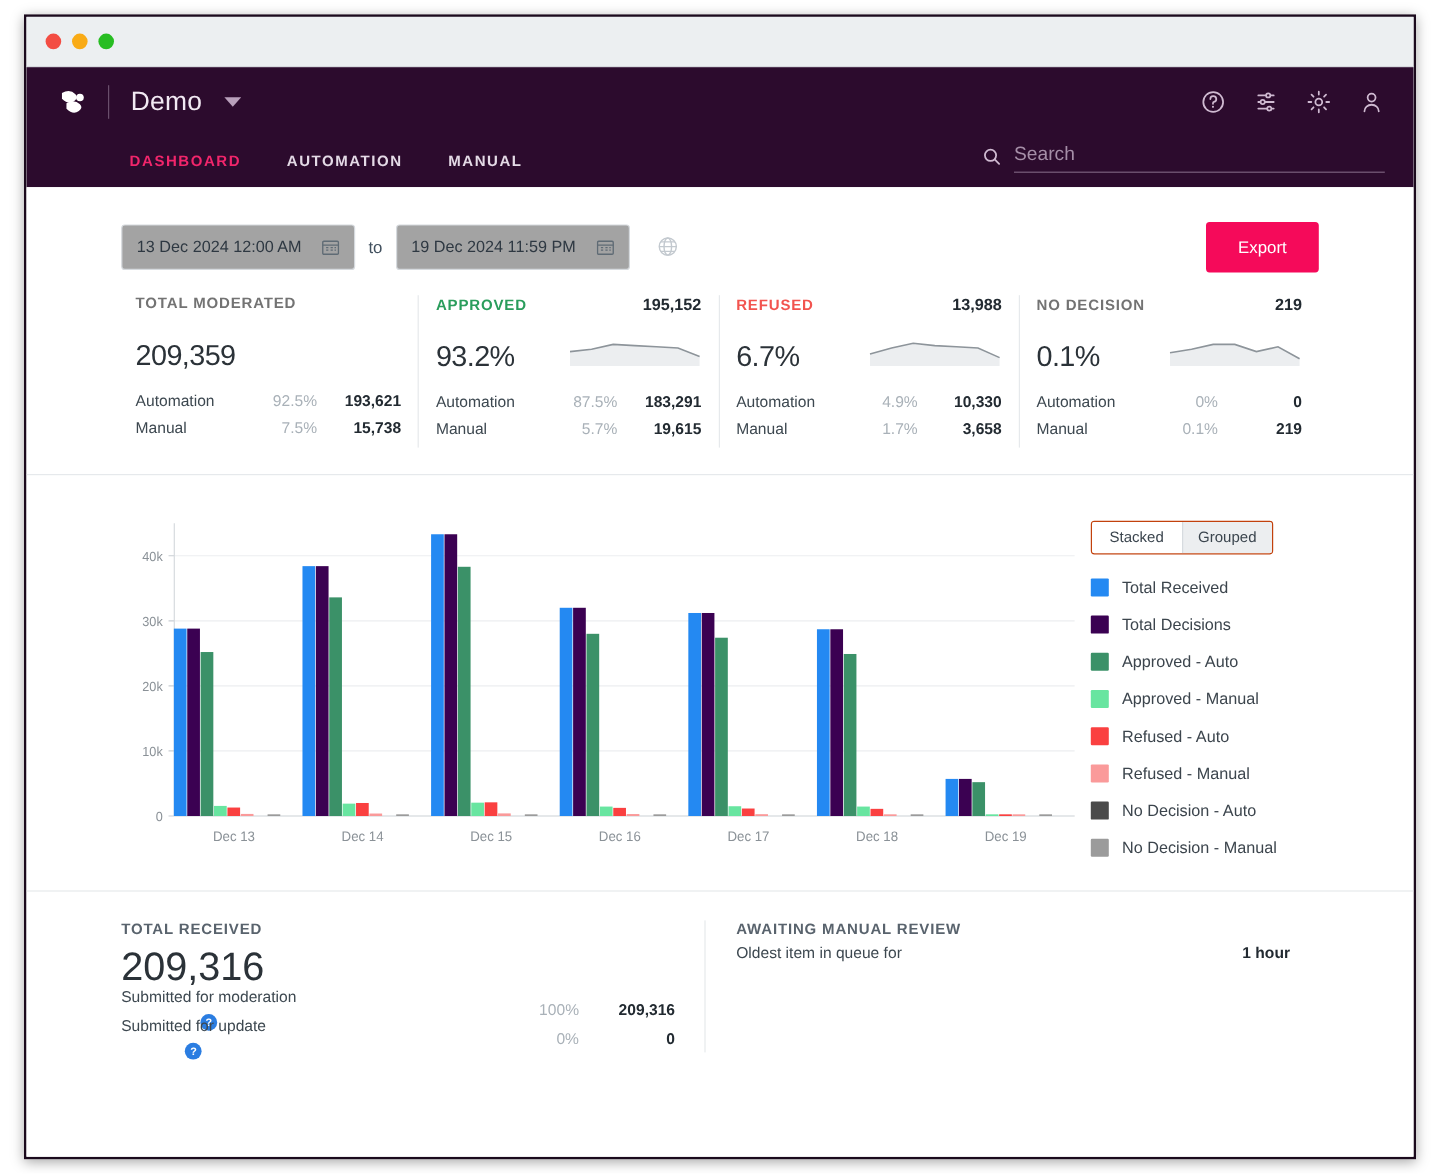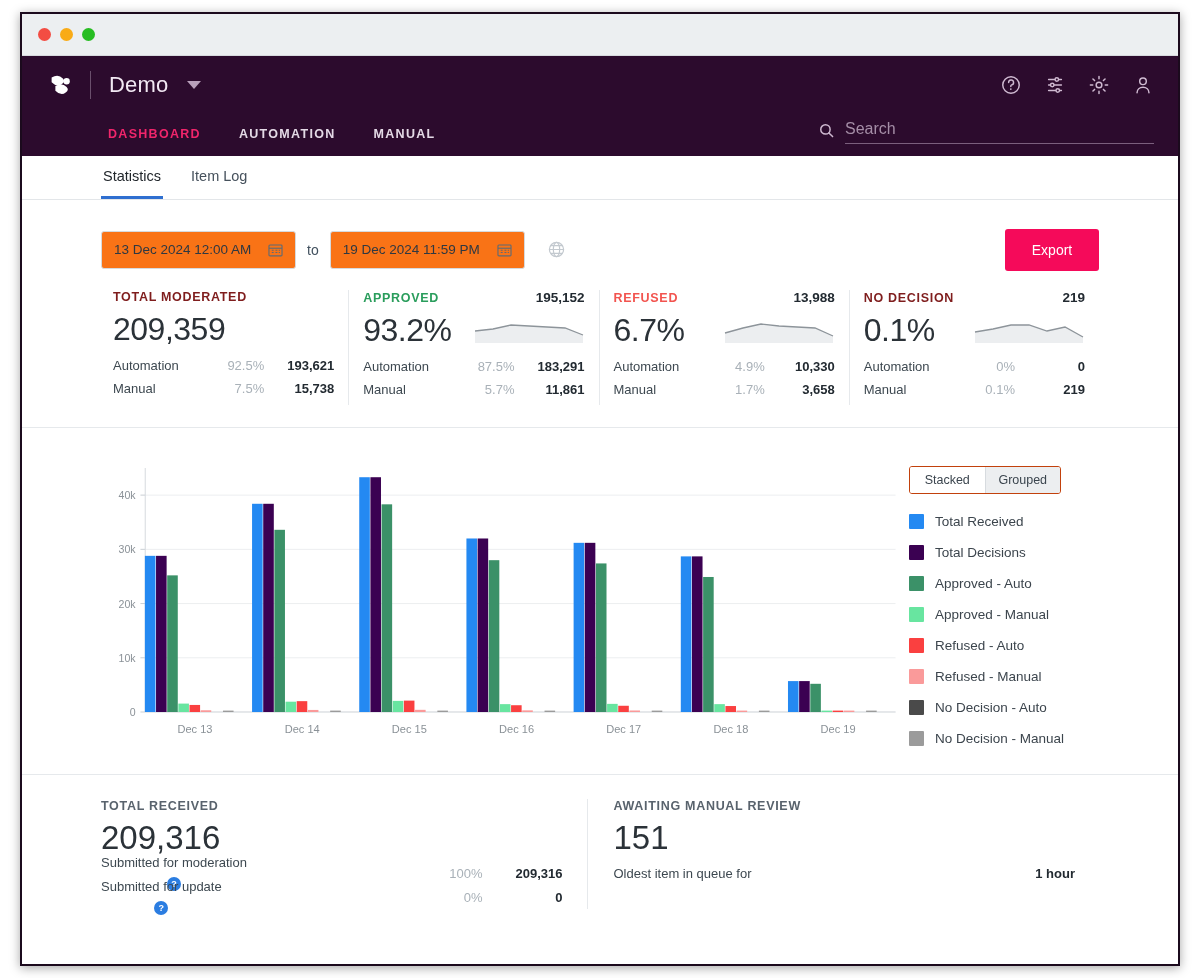--- a/index.html
+++ b/index.html
@@ -108,21 +108,21 @@
   .body { flex: 1; background: #fff; overflow: hidden; position: relative; }
 
   .toolbar {
     display: flex; align-items: center;
     padding: 23px 79px 0 79px; height: 76px;
   }
   .datefield {
     height: 38px; border: 1px solid #d6dade; border-radius: 3px;
     display: flex; align-items: center; padding: 0 12px;
     min-width: 195px; justify-content: space-between; gap: 12px;
-    background: #f97316; cursor: pointer;
+    background: #a3a3a3; cursor: pointer;
   }
   .datefield .dtext { font-size: 13.5px; color: #2e3842; }
   .cal-ic { width: 15px; height: 14px; flex: none; }
   .to-label { margin: 0 11px; font-size: 14px; color: #41505e; }
   .globe-ic { margin-left: 22px; width: 19px; height: 19px; cursor: pointer; }
   .export-btn {
     margin-left: auto; background: #f50a5a; color: #fff;
     border: none; border-radius: 3px;
     height: 42px; width: 94px; font-size: 14px; cursor: pointer;
     font-family: "Liberation Sans", sans-serif;
@@ -132,29 +132,30 @@
   .kpirow {
     display: flex; padding: 0 79px; margin-top: 14px;
     border-bottom: 1px solid #e6e9ec; padding-bottom: 22px;
   }
   .kpicard { flex: 1; padding: 0 14px; position: relative; }
   .kpicard + .kpicard { border-left: 1px solid #e6e9ec; }
   .kpicard:first-child { padding-left: 12px; }
   .kpi-head { display: flex; align-items: baseline; justify-content: space-between; }
   .kpi-title {
     font-size: 12.5px; font-weight: bold; letter-spacing: .7px;
-    color: #7f1d1d; text-transform: uppercase;
+    color: #737373; text-transform: uppercase;
   }
   .kpi-title.green { color: #2a9d5c; }
   .kpi-title.red { color: #f2544f; }
   .kpi-total { font-size: 13.5px; font-weight: bold; color: #222a31; }
   .kpi-main { display: flex; align-items: center; justify-content: space-between; margin-top: 2px; }
   .kpi-big {
-    font-size: 32px; color: #2b3238; font-weight: normal; letter-spacing: -.5px;
+    font-size: 24px; color: #2b3238; font-weight: normal; letter-spacing: -.5px;
     line-height: 46px;
+    margin-top: 12px;
   }
   .spark { width: 112px; height: 34px; flex: none; }
   .kpi-rows { margin-top: 6px; }
   .kpi-line {
     display: flex; align-items: baseline; font-size: 13px;
     color: #3d4850; height: 23px;
   }
   .kpi-line .lbl { flex: 1; }
   .kpi-line .pct { color: #a9b1b8; margin-right: 16px; }
   .kpi-line .val { font-weight: bold; color: #222a31; min-width: 54px; text-align: right; }
@@ -270,24 +271,20 @@
         <svg width="17" height="17" viewBox="0 0 24 24" fill="none" stroke="#cfbad1" stroke-width="2.1" style="margin-bottom:5px">
           <circle cx="10.5" cy="10.5" r="6.6"></circle>
             <path d="M15.4 15.4L20.6 20.6" stroke-linecap="round"></path>
         </svg>
         <div class="search-underline">
           <input placeholder="Search" style="">
         </div>
       </div>
     </div>
 
-    <div class="tabstrip">
-      <div class="tab active">Statistics</div>
-      <div class="tab">Item Log</div>
-    </div>
 
     <div class="body">
 
       <div class="toolbar">
         <div class="datefield">
           <span class="dtext">13 Dec 2024 12:00 AM</span>
           <svg class="cal-ic" viewBox="0 0 16 15" fill="none" stroke="#5f6b75" stroke-width="1.2">
             <rect x="1" y="2.2" width="14" height="11.6" rx="1"></rect>
             <path d="M1 5.6h14"></path>
               <path d="M4 7.8h2M8 7.8h2M11.5 7.8h1.3M4 10.2h2M8 10.2h2M11.5 10.2h1.3" stroke-width="1.1"></path>
@@ -348,21 +345,21 @@
           </div>
           <div class="kpi-rows">
             <div class="kpi-line">
               <span class="lbl">Automation</span>
               <span class="pct">87.5%</span>
               <span class="val">183,291</span>
             </div>
             <div class="kpi-line">
               <span class="lbl">Manual</span>
               <span class="pct">5.7%</span>
-              <span class="val">11,861</span>
+              <span class="val">19,615</span>
             </div>
           </div>
         </div>
 
         <div class="kpicard">
           <div class="kpi-head">
             <div class="kpi-title red">REFUSED</div>
             <div class="kpi-total">13,988</div>
           </div>
           <div class="kpi-main">
@@ -552,21 +549,20 @@
               <span class="help-bubble">?</span>
             </span>
             <span class="spacer"></span>
             <span class="pct">0%</span>
             <span class="val">0</span>
           </div>
         </div>
 
         <div class="bpanel">
           <div class="b-title">AWAITING MANUAL REVIEW</div>
-          <div class="b-big">151</div>
           <div class="b-line">
             <span class="lbl">
               <span>Oldest item in queue for</span>
             </span>
             <span class="spacer"></span>
             <span class="val">1 hour</span>
           </div>
         </div>
       </div>
 

